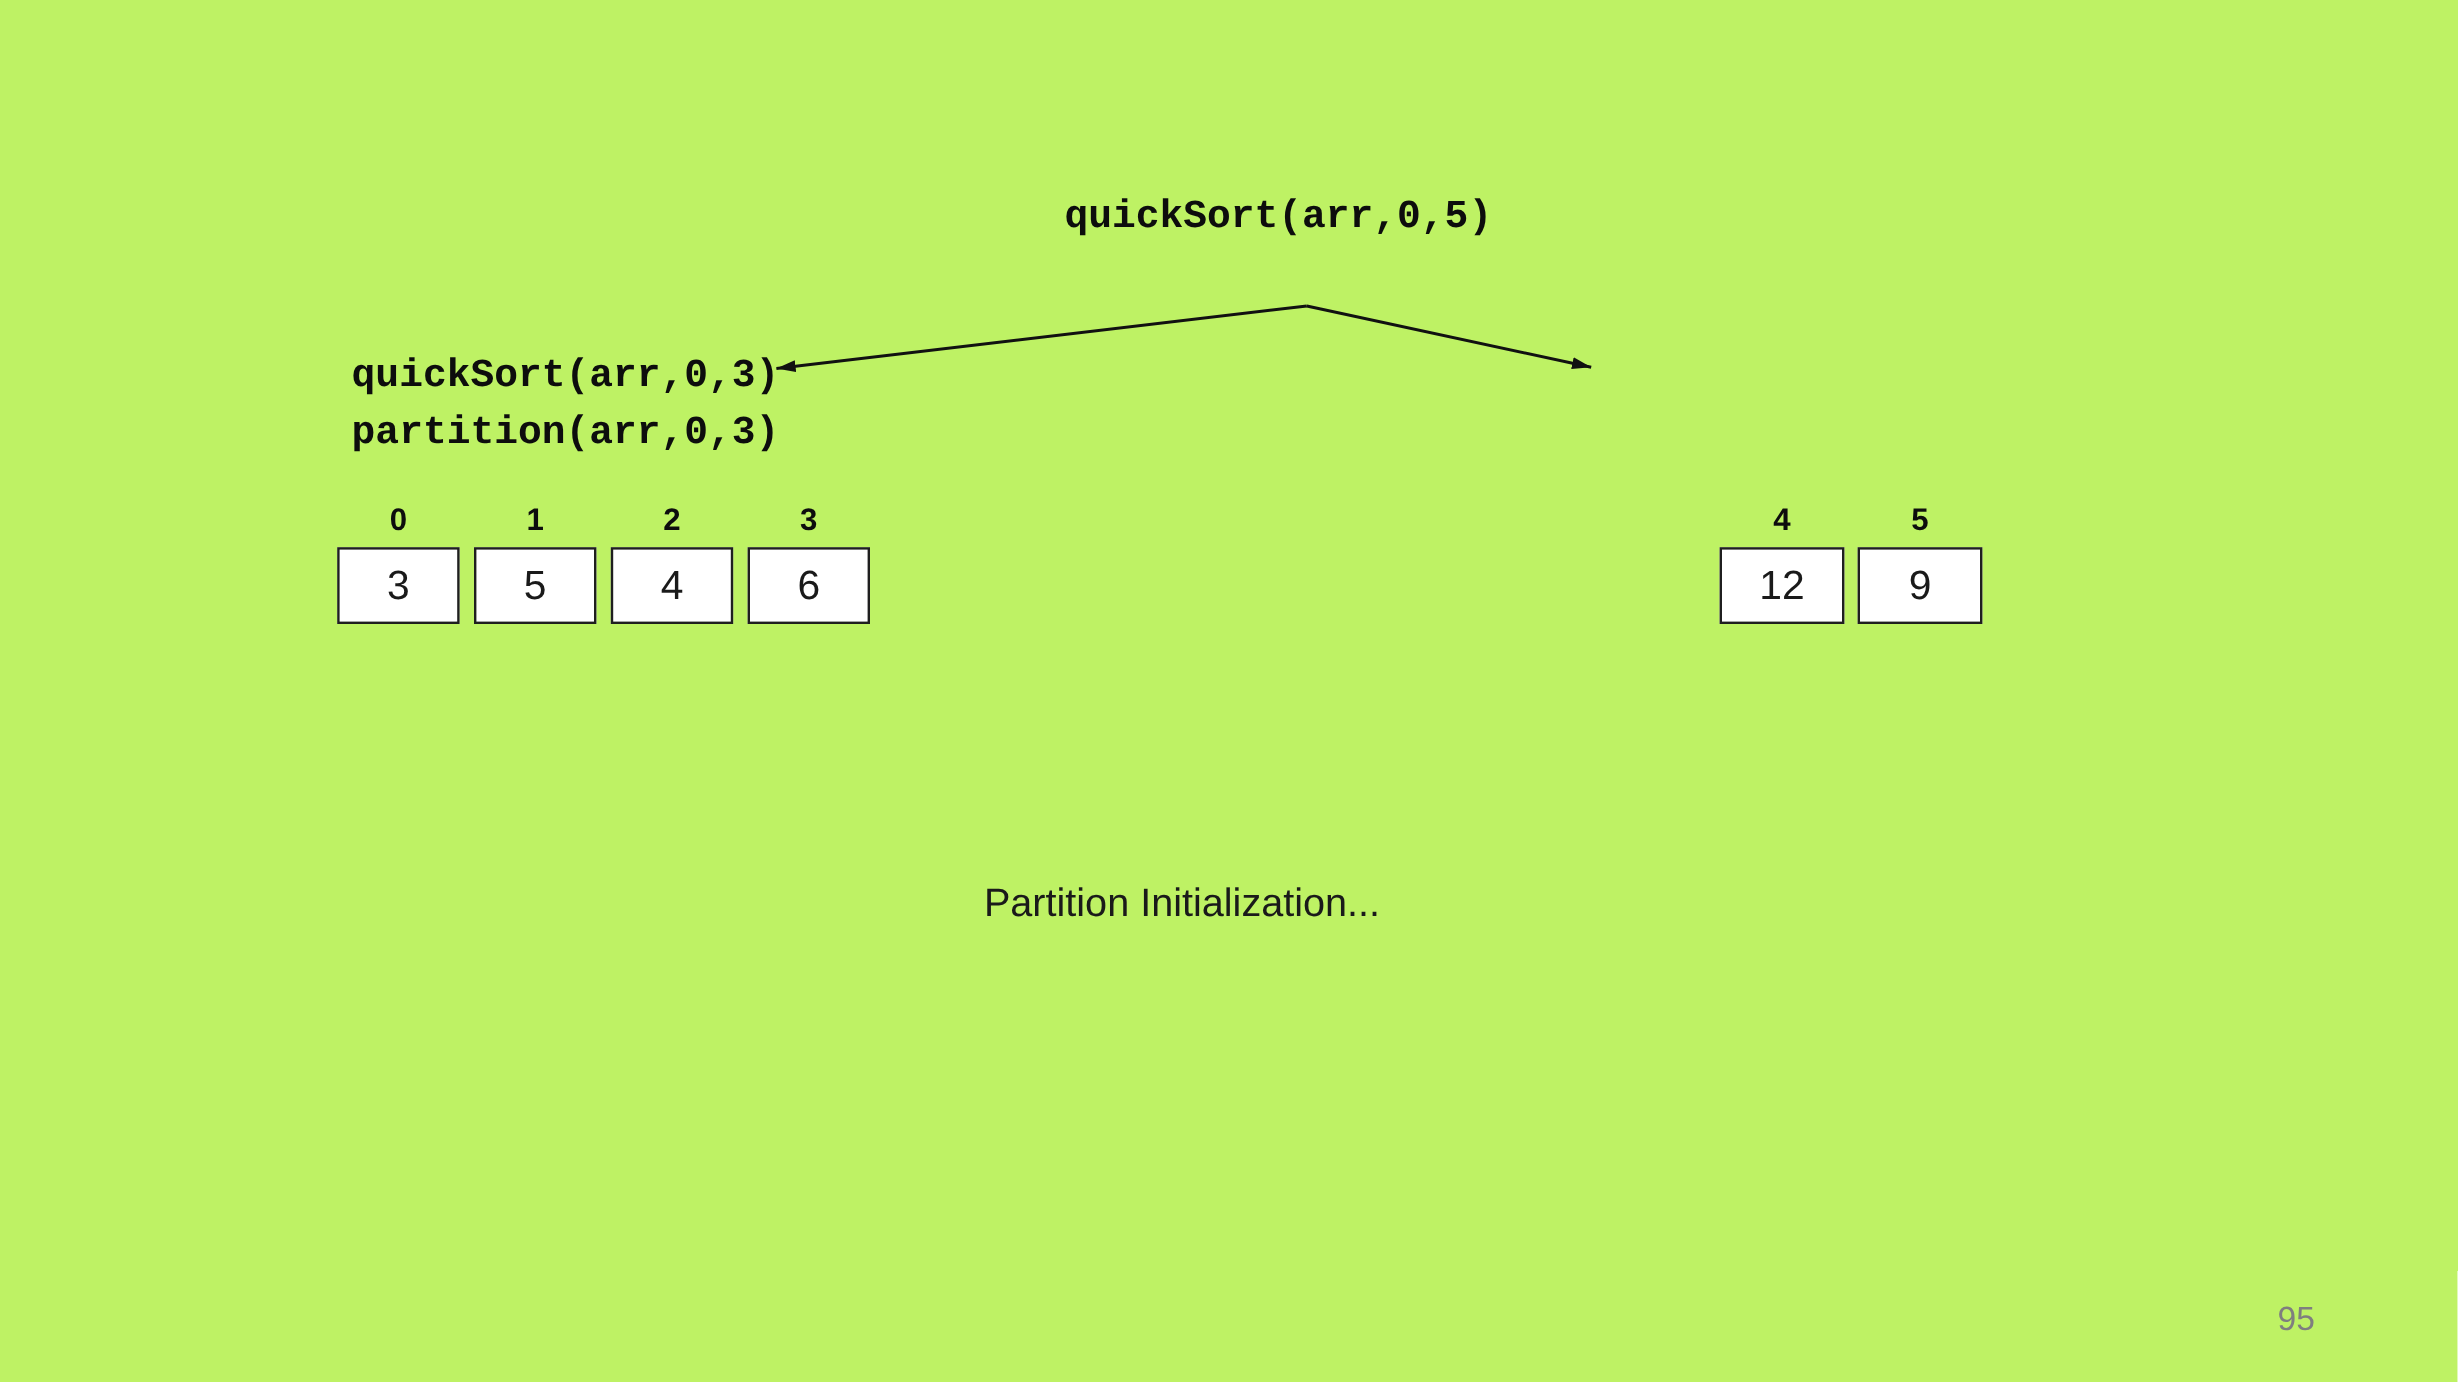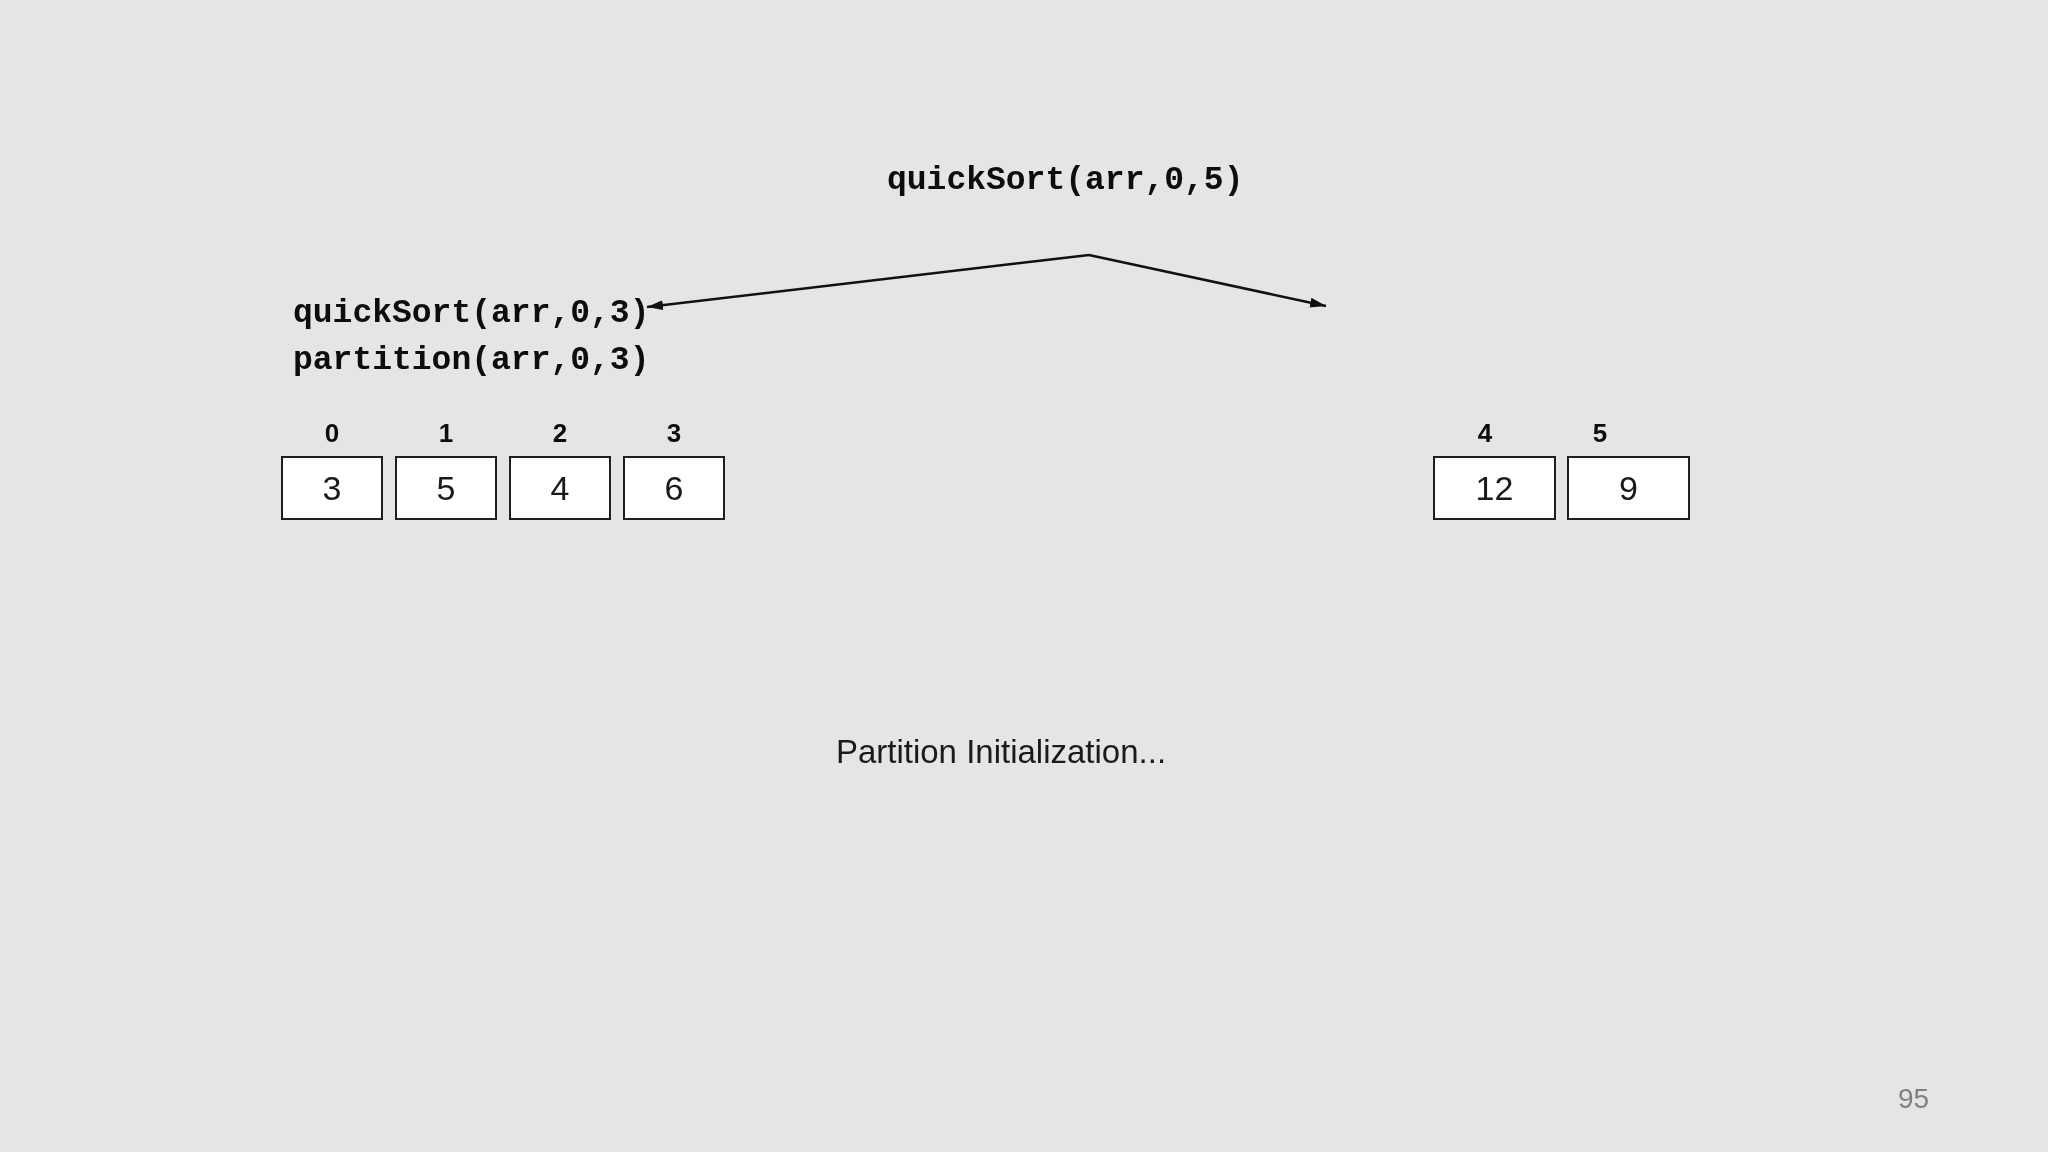--- a/index.html
+++ b/index.html
@@ -4,21 +4,21 @@
 <style>
   html, body {
     margin: 0;
     padding: 0;
     background: #ffffff;
   }
   .slide {
     position: relative;
     width: 2048px;
     height: 1152px;
-    background: #e5e5e5;
+    background: #bef264;
     overflow: hidden;
     font-family: "Liberation Sans", sans-serif;
     color: #111111;
   }
   .mono {
     font-family: "Liberation Mono", "DejaVu Sans Mono", monospace;
     font-weight: bold;
     font-size: 33px;
     white-space: pre;
     color: #0d0d0d;
@@ -51,24 +51,24 @@
     width: 102px;
     height: 64px;
     border: 2px solid #1f1f1f;
     background: #ffffff;
     display: flex;
     align-items: center;
     justify-content: center;
     font-size: 34px;
     color: #1a1a1a;
   }
-  .array-right .cell { width: 123px; }
+  .array-right .cell { width: 104px; }
 
   .caption-wrap {
-    left: 736px;
+    left: 720px;
     top: 733px;
     width: 530px;
     display: flex;
     justify-content: center;
   }
   .caption {
     font-size: 33px;
     color: #1a1a1a;
   }
   .page-number {

